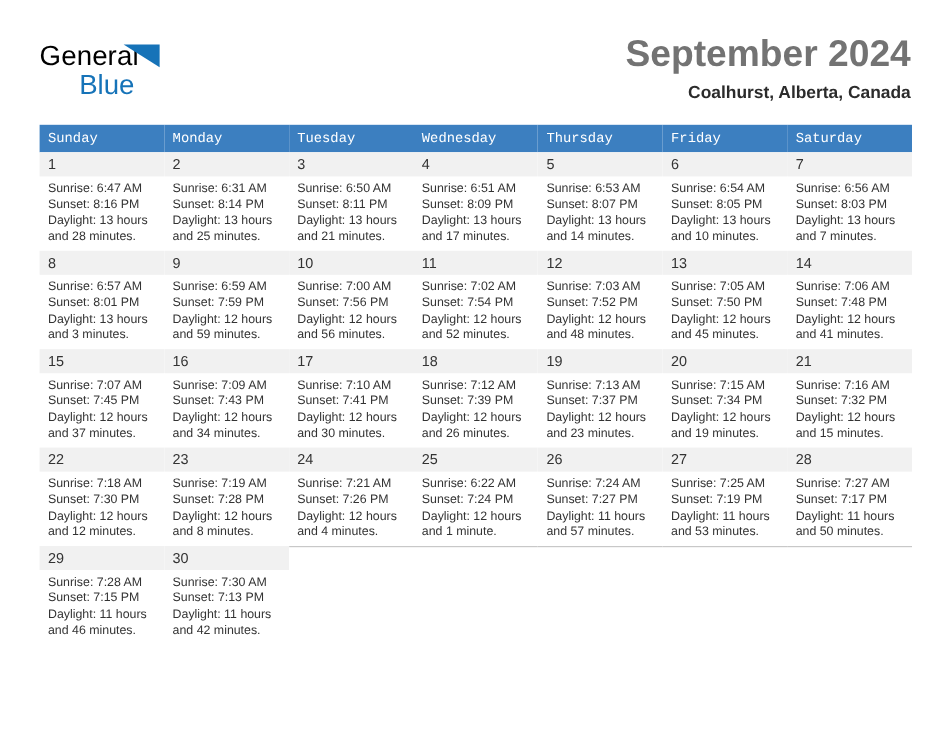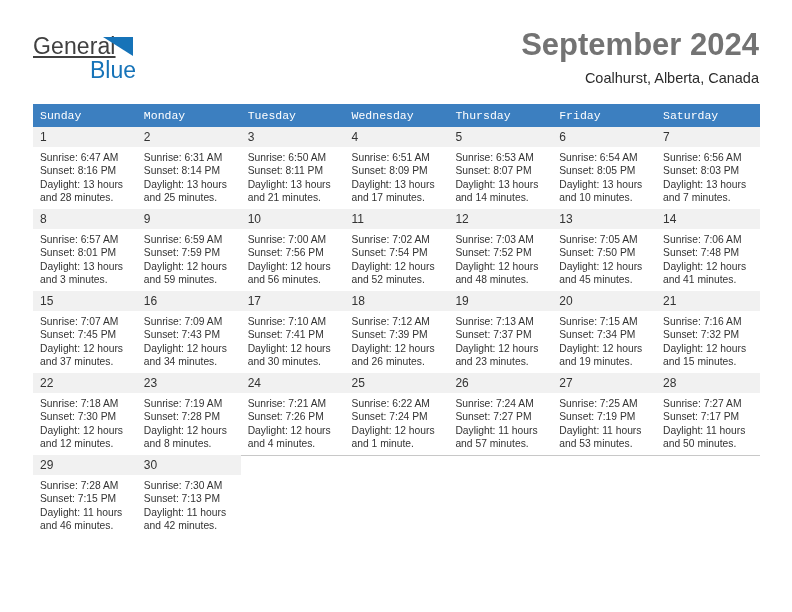--- a/index.html
+++ b/index.html
@@ -36,62 +36,60 @@
     top: 33px;
     width: 200px;
     height: 54px;
   }
   .logo-general {
     position: absolute;
     left: 0;
     top: 0;
     font-size: 23px;
     letter-spacing: 0.1px;
-    color: #404040;
+    color: #000000;
     font-family: "Liberation Sans", sans-serif;
-    text-decoration: underline;
   }
   .logo-triangle {
     position: absolute;
     left: 70px;
     top: 4px;
     width: 0;
     height: 0;
     border-top: 19px solid #1673b8;
     border-left: 30px solid transparent;
   }
   .logo-blue {
     position: absolute;
     left: 33px;
     top: 24px;
     font-size: 23px;
     color: #1673b8;
     font-family: "Liberation Sans", sans-serif;
-    margin-left: 24px;
   }
 
   .title-block {
     position: absolute;
     right: 33px;
     top: 28px;
     text-align: right;
   }
   .cal-title {
     font-size: 31px;
     color: #737373;
     line-height: 34px;
     font-weight: bold;
     margin: 0;
   }
   .cal-subtitle {
     font-size: 14.5px;
     color: #2b2b2b;
     line-height: 20px;
     margin: 6px 0 0 0;
-    font-weight: normal;
+    font-weight: bold;
   }
 
   
   .calendar {
     position: absolute;
     left: 33px;
     top: 104px;
     width: 727px;
     border-collapse: collapse;
     table-layout: fixed;

